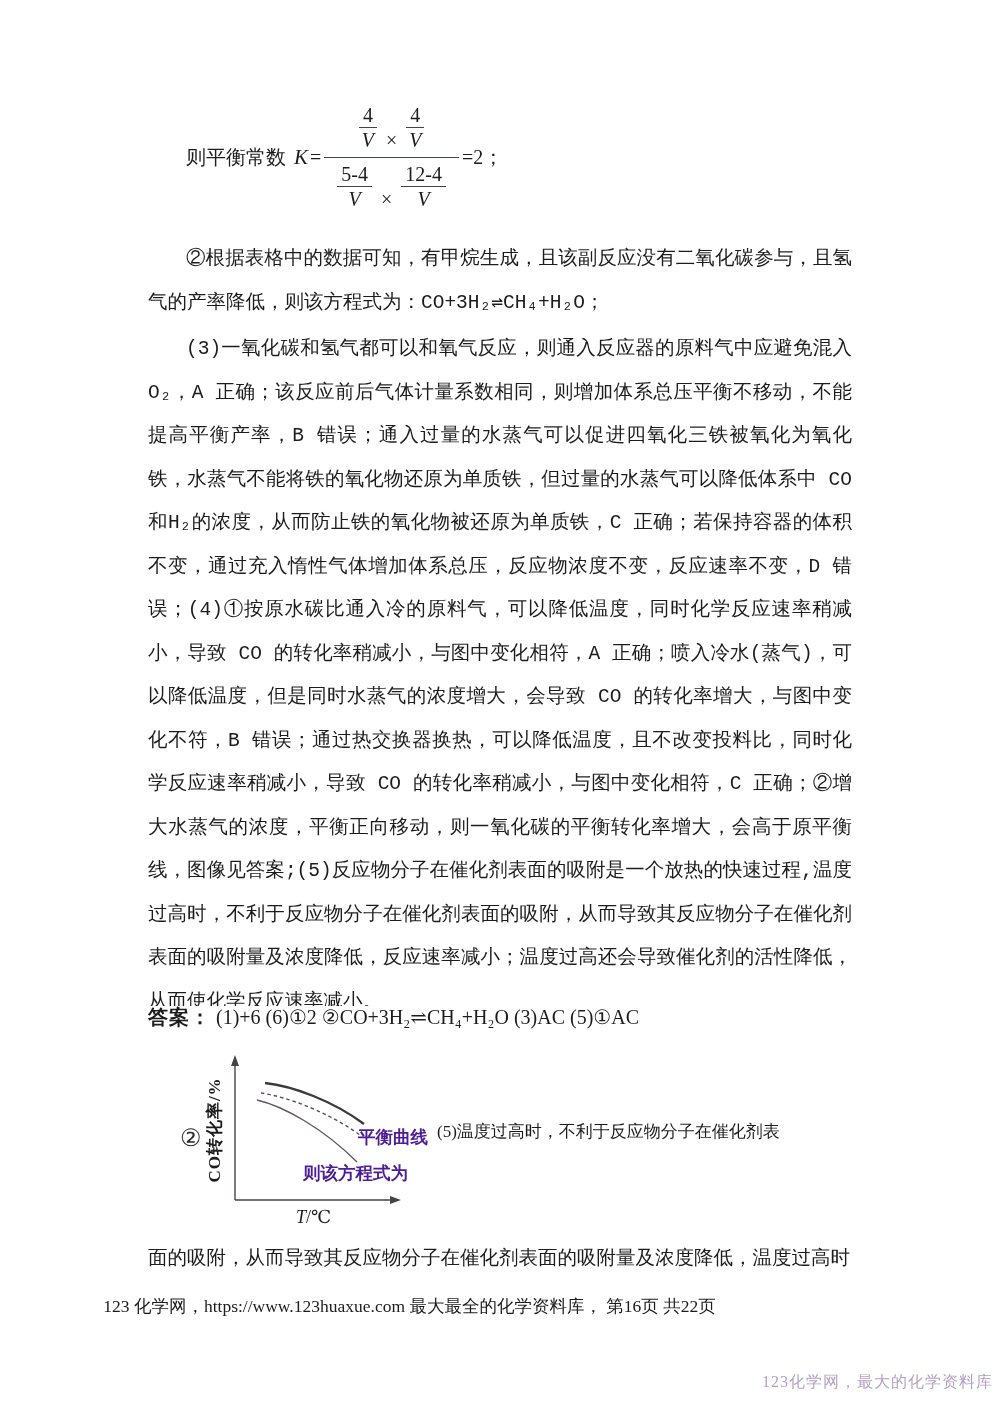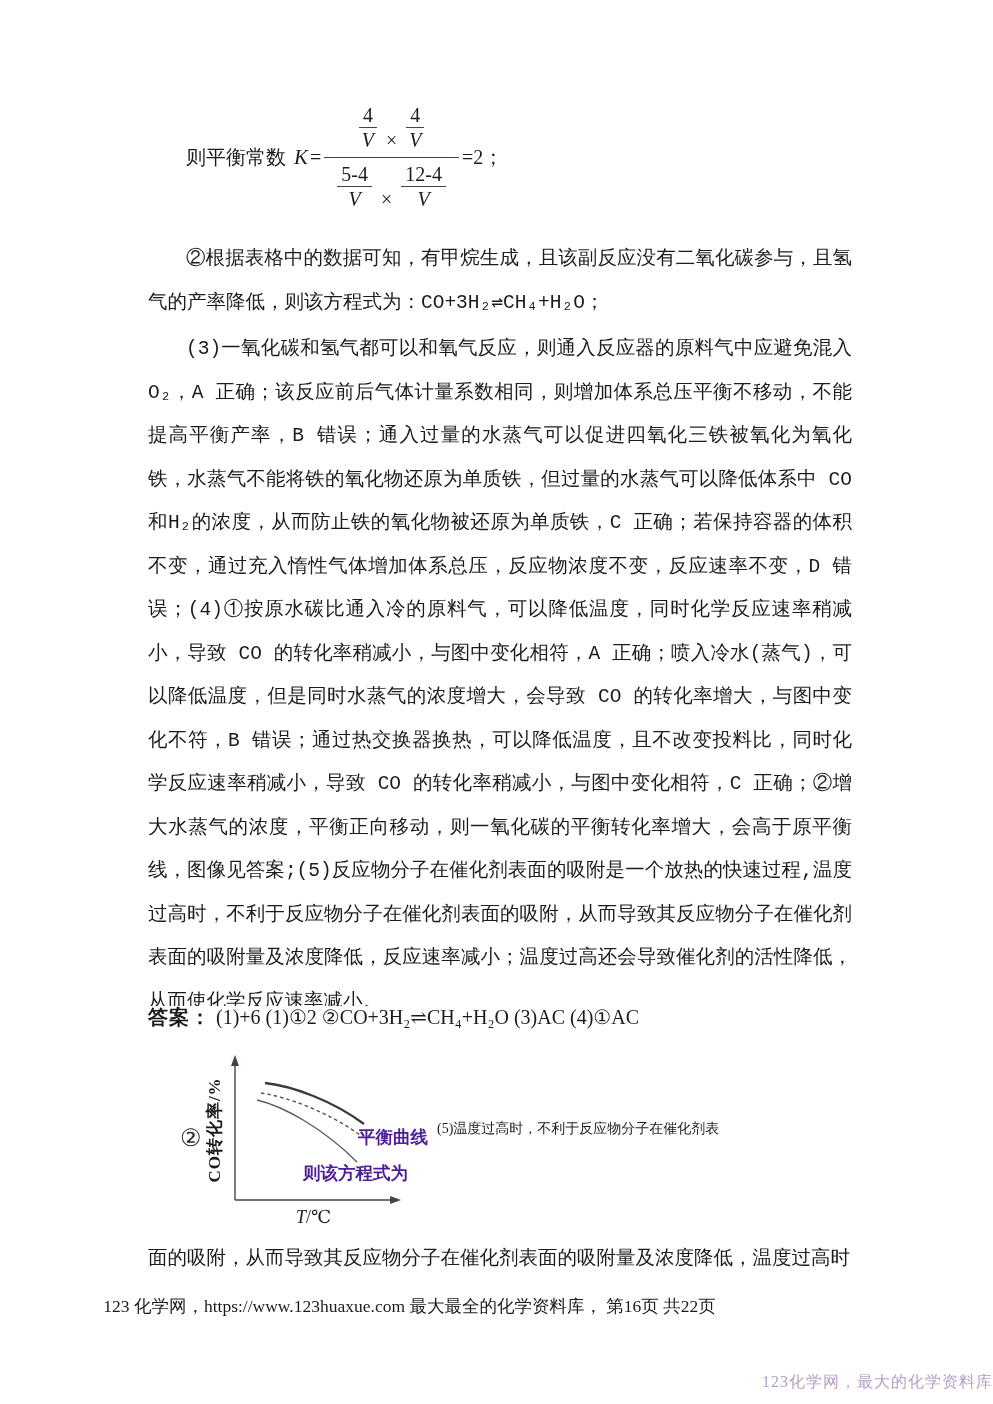--- a/index.html
+++ b/index.html
@@ -52,21 +52,21 @@
   .fig-ylabel {
     position:absolute; left:66px; top:82px;
     transform:translate(-50%,-50%) rotate(-90deg);
     font-size:17px; font-weight:bold; white-space:nowrap; letter-spacing:1px;
   }
   .fig-xlabel { position:absolute; left:148px; top:158px; font-size:18px; white-space:nowrap; }
   .fig-xlabel .t-it { font-style:italic; }
   .curve-label { position:absolute; font-size:17.5px; font-weight:bold; white-space:nowrap; color:#4c1d95; }
   .lbl-equilibrium { left:210px; top:77px; }
   .lbl-optimal { left:155px; top:113px; }
-  .fig-side-text { position:absolute; left:289px; top:72px; font-size:14px; white-space:nowrap; }
+  .fig-side-text { position:absolute; left:289px; top:72px; font-size:17px; white-space:nowrap; }
 
   
   .footer-row { left:1px; top:1294px; width:817px; text-align:center; font-size:17.5px; }
   .watermark { top:1372px; right:0; font-size:16px; letter-spacing:1px; }
 </style>
 </head>
 <body>
 
 <div class="page">
 
@@ -102,24 +102,24 @@
     <span class="fm-text">=2；</span>
   </div>
 
   <div class="abs body-block indent" style="top:238px;">②根据表格中的数据可知，有甲烷生成，且该副反应没有二氧化碳参与，且氢气的产率降低，则该方程式为：CO+3H₂⇌CH₄+H₂O；</div>
 
   <div class="abs body-block indent" style="top:328px; height:678px; overflow:hidden;">(3)一氧化碳和氢气都可以和氧气反应，则通入反应器的原料气中应避免混入O₂，A 正确；该反应前后气体计量系数相同，则增加体系总压平衡不移动，不能提高平衡产率，B 错误；通入过量的水蒸气可以促进四氧化三铁被氧化为氧化铁，水蒸气不能将铁的氧化物还原为单质铁，但过量的水蒸气可以降低体系中 CO 和H₂的浓度，从而防止铁的氧化物被还原为单质铁，C 正确；若保持容器的体积不变，通过充入惰性气体增加体系总压，反应物浓度不变，反应速率不变，D 错误；(4)①按原水碳比通入冷的原料气，可以降低温度，同时化学反应速率稍减小，导致 CO 的转化率稍减小，与图中变化相符，A 正确；喷入冷水(蒸气)，可以降低温度，但是同时水蒸气的浓度增大，会导致 CO 的转化率增大，与图中变化不符，B 错误；通过热交换器换热，可以降低温度，且不改变投料比，同时化学反应速率稍减小，导致 CO 的转化率稍减小，与图中变化相符，C 正确；②增大水蒸气的浓度，平衡正向移动，则一氧化碳的平衡转化率增大，会高于原平衡线，图像见答案;(5)反应物分子在催化剂表面的吸附是一个放热的快速过程,温度过高时，不利于反应物分子在催化剂表面的吸附，从而导致其反应物分子在催化剂表面的吸附量及浓度降低，反应速率减小；温度过高还会导致催化剂的活性降低，从而使化学反应速率减小。</div>
 
   <div class="abs answer-row">
     <span class="answer-label">答案：</span>
     <span class="answer-item">(1)+6</span>
-    <span class="answer-item">(1)①2</span>
+    <span class="answer-item">(6)①2</span>
     <span class="answer-item">②CO+3H₂⇌CH₄+H₂O</span>
     <span class="answer-item">(3)AC</span>
-    <span class="answer-item">(4)①AC</span>
+    <span class="answer-item">(5)①AC</span>
   </div>
 
   <div class="abs figure">
     <span class="fig-item-label">②</span>
 
     <svg class="fig-svg" width="235" height="190" viewBox="0 0 235 190">
 
       <line x1="47" y1="16" x2="47" y2="152" stroke="#4a4048" stroke-width="1.4"></line>
       <polygon points="43,18 47,7 51,18" fill="#4a4048"></polygon>
 

